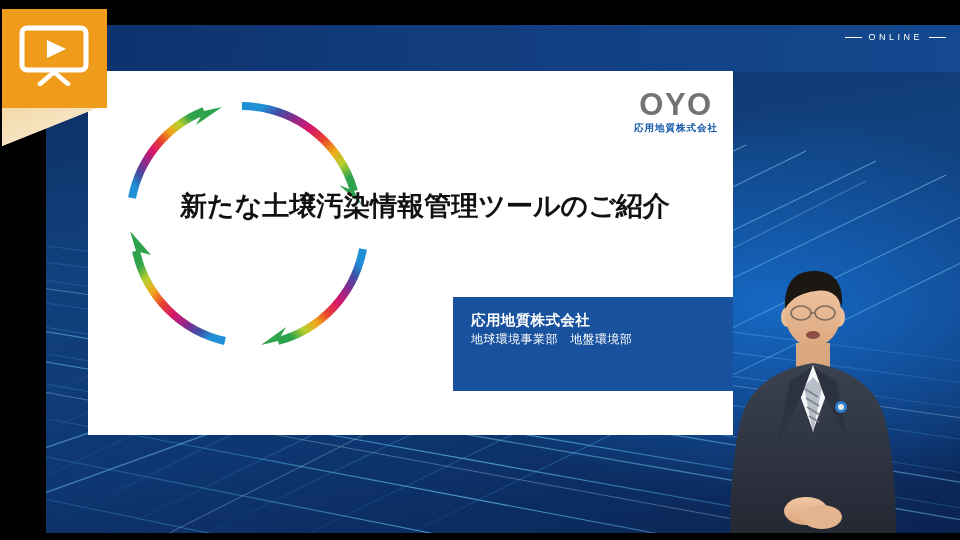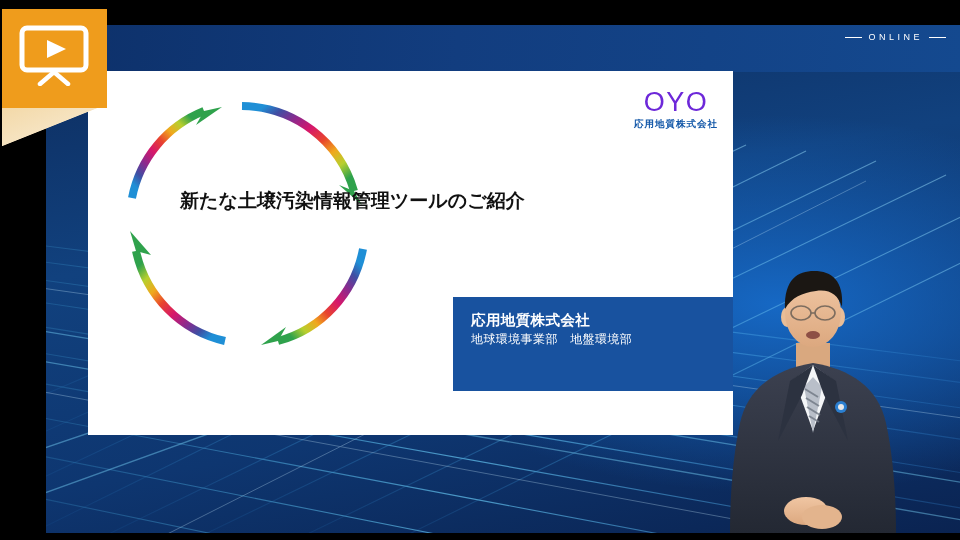--- a/index.html
+++ b/index.html
@@ -129,39 +129,39 @@
     box-shadow: 0 0 0 0 rgba(0,0,0,0);
   }
   .slide-oyo {
     position: absolute;
     right: 15px;
     top: 18px;
     text-align: center;
     user-select: none;
   }
   .slide-oyo .oyo-word {
-    font-size: 27px;
-    font-weight: normal;
-    color: #6d28d9;
+    font-size: 31px;
+    font-weight: bold;
+    color: #737373;
     letter-spacing: 1.5px;
     line-height: 1;
   }
   .slide-oyo .oyo-jp {
     margin-top: 3px;
     font-size: 9.5px;
     font-weight: bold;
     color: #1257a8;
     letter-spacing: 1px;
     line-height: 1;
   }
   .slide-title {
     position: absolute;
     left: 92px;
     top: 117px;
-    font-size: 19px;
+    font-size: 27px;
     font-weight: bold;
     color: #111111;
     letter-spacing: 0px;
     white-space: nowrap;
   }
   .circle-graphic {
     position: absolute;
     left: 22px;
     top: 8px;
     width: 280px;

